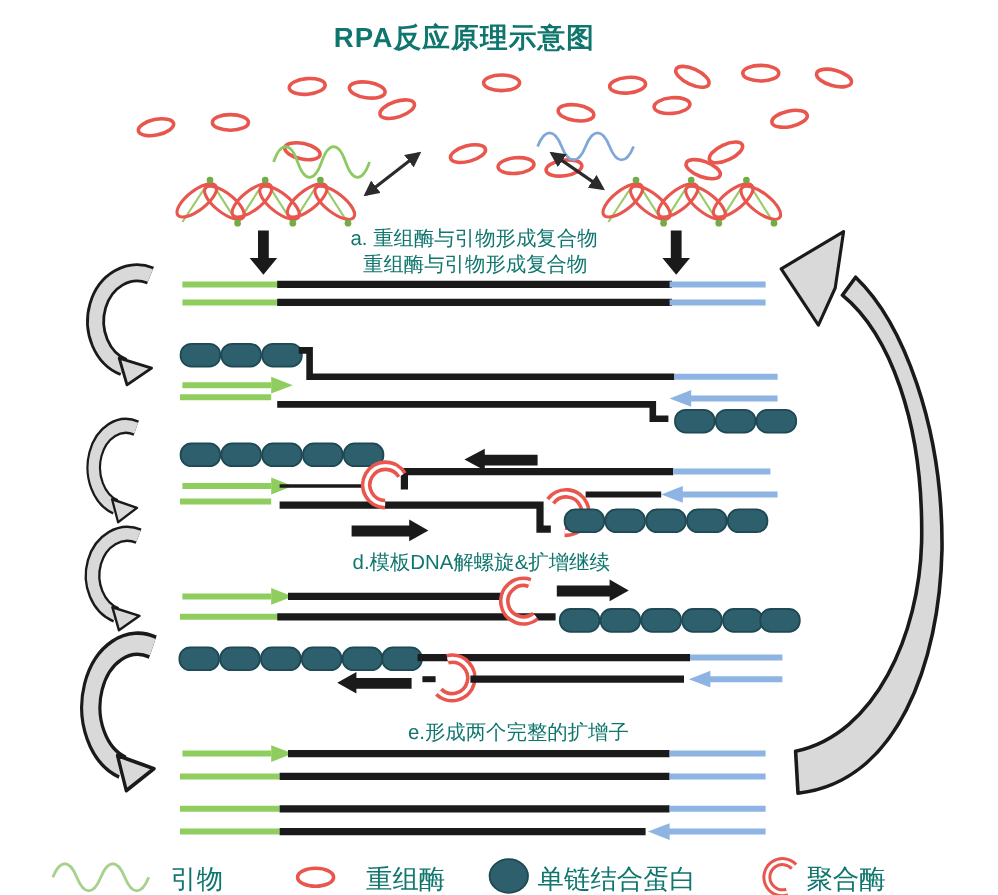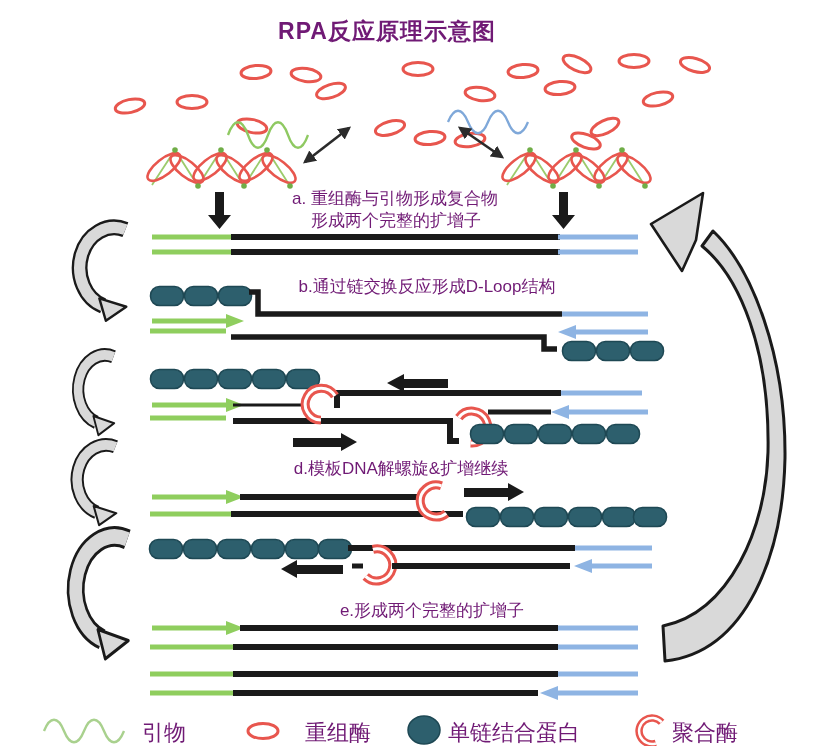--- a/index.html
+++ b/index.html
@@ -1,17 +1,17 @@
 <!DOCTYPE html>
 <html><head>
 <meta charset="utf-8">
 <style>
   html,body{margin:0;padding:0;background:#fff;}
   .canvas{position:relative;width:823px;height:746px;background:#fff;
-          font-family:"Liberation Sans",sans-serif;color:#701a75;overflow:hidden;}
+          font-family:"Liberation Sans",sans-serif;color:#0f766e;overflow:hidden;}
   .t{position:absolute;white-space:nowrap;}
   .title{font-weight:bold;font-size:23px;transform:translateX(-50%);letter-spacing:1px;}
   .step{font-size:17px;transform:translateX(-50%);}
   .legend-label{font-size:22px;}
   svg{position:absolute;left:0;top:0;}
 </style>
 </head>
 <body>
 
 <div class="canvas">
@@ -244,22 +244,21 @@
       <ellipse cx="424" cy="730" rx="16" ry="14" fill="#2D5F6D" stroke="#1E4854" stroke-width="1.5"></ellipse>
       <g transform="translate(652,731) rotate(15)">
         <path d="M7,-11 A13,13 0 1 0 7,11" fill="none" stroke="#E8564E" stroke-width="7.5"></path>
         <path d="M7,-11 A13,13 0 1 0 7,11" fill="none" stroke="#ffffff" stroke-width="2.5"></path>
       </g>
     </g>
   </svg>
 
   <div class="t title" style="left:387px;top:16px">RPA反应原理示意图</div>
   <div class="t step" style="left:395px;top:187px">a. 重组酶与引物形成复合物</div>
-  <div class="t step" style="left:396px;top:209px">形成两个完整的扩增子</div>
-  <div class="t step" style="left:427px;top:275px">b.通过链交换反应形成D-Loop结构</div>
+  <div class="t step" style="left:396px;top:209px">重组酶与引物形成复合物</div>
   <div class="t step" style="left:401px;top:457px">d.模板DNA解螺旋&amp;扩增继续</div>
   <div class="t step" style="left:432px;top:599px">e.形成两个完整的扩增子</div>
 
   <div class="t legend-label" style="left:142px;top:718px">引物</div>
   <div class="t legend-label" style="left:305px;top:718px">重组酶</div>
   <div class="t legend-label" style="left:448px;top:718px">单链结合蛋白</div>
   <div class="t legend-label" style="left:672px;top:718px">聚合酶</div>
 </div>
 
 </body></html>

